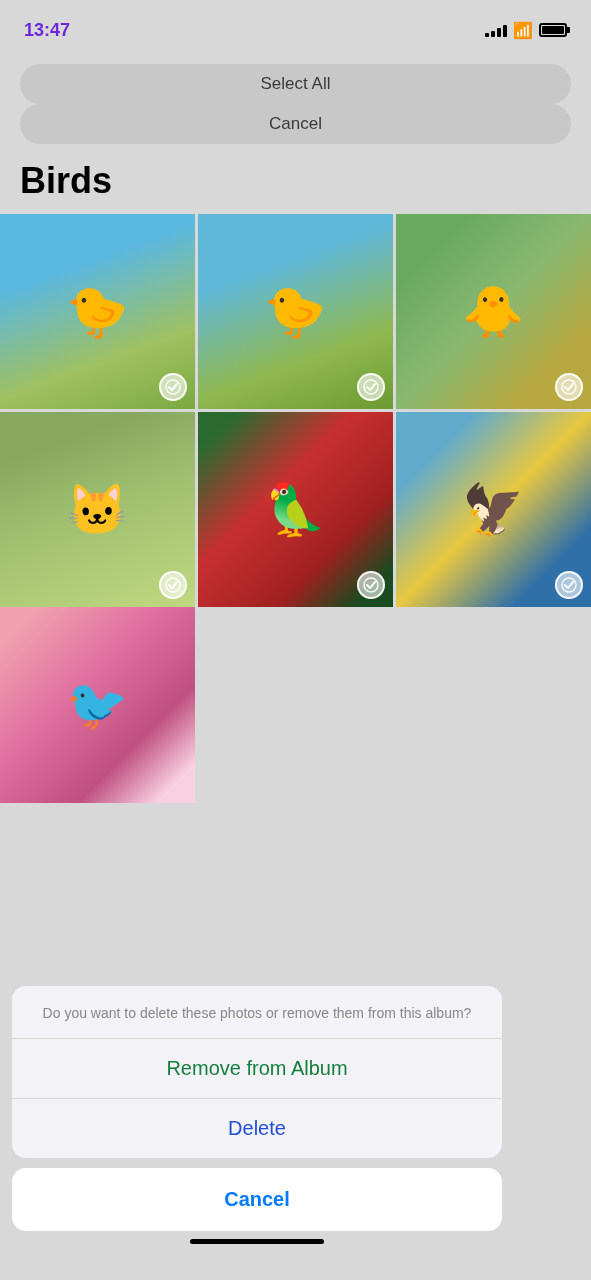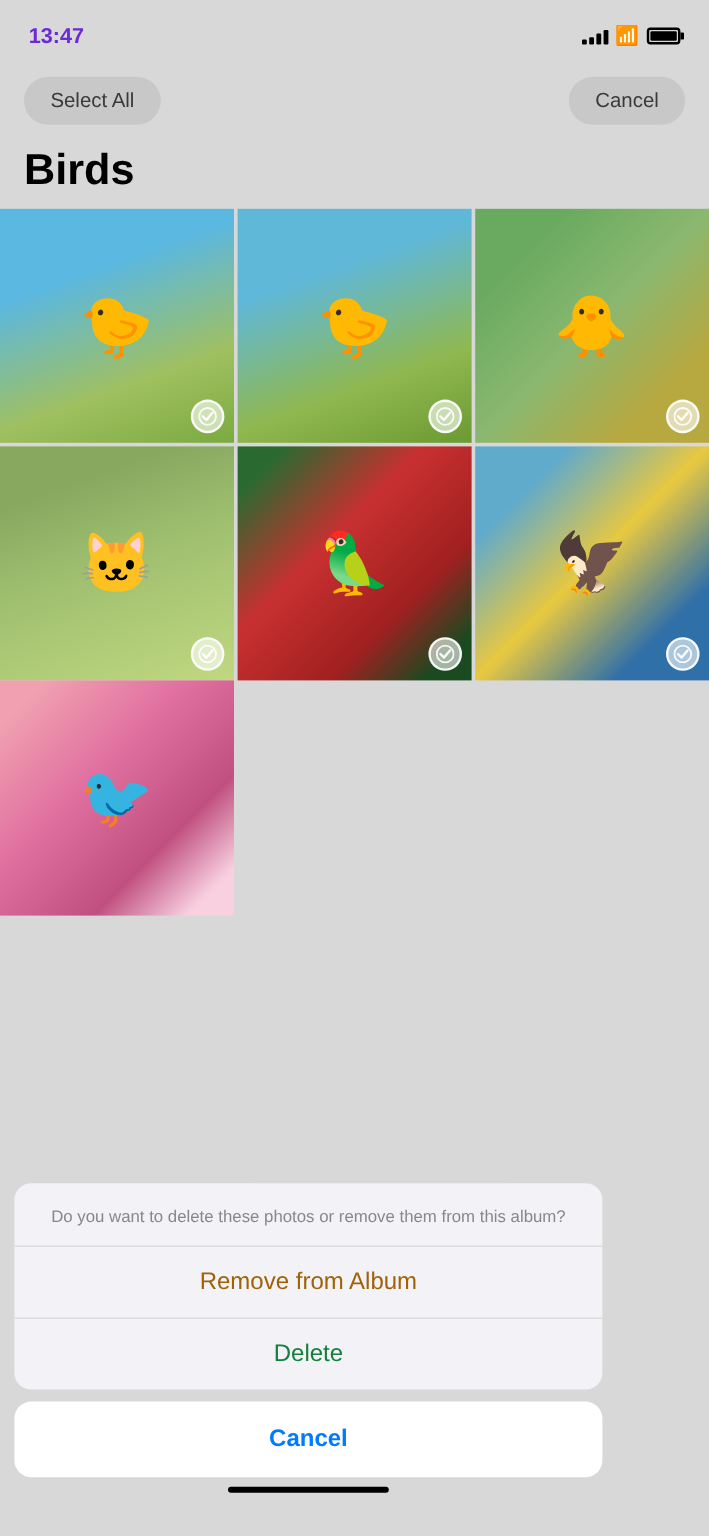--- a/index.html
+++ b/index.html
@@ -76,20 +76,21 @@
       height: 100%;
       background: #000;
       border-radius: 1px;
     }
 
     
     .top-buttons {
       display: flex;
       justify-content: space-between;
       padding: 10px 20px 16px 20px;
+      flex-direction: column;
     }
 
     .pill-button {
       background: #c8c8c8;
       border: none;
       border-radius: 20px;
       padding: 10px 22px;
       font-size: 17px;
       color: #3a3a3a;
       cursor: pointer;
@@ -185,25 +186,25 @@
       width: 100%;
       background: none;
       border: none;
       padding: 18px 20px;
       font-size: 20px;
       text-align: center;
       cursor: pointer;
     }
 
     .action-sheet-button.blue {
-      color: #a16207;
+      color: #15803d;
     }
 
     .action-sheet-button.red {
-      color: #15803d;
+      color: #1d4ed8;
     }
 
     .action-sheet-divider {
       height: 1px;
       background: #d8d8d8;
     }
 
     .cancel-button-sheet {
       background: white;
       border-radius: 14px;

